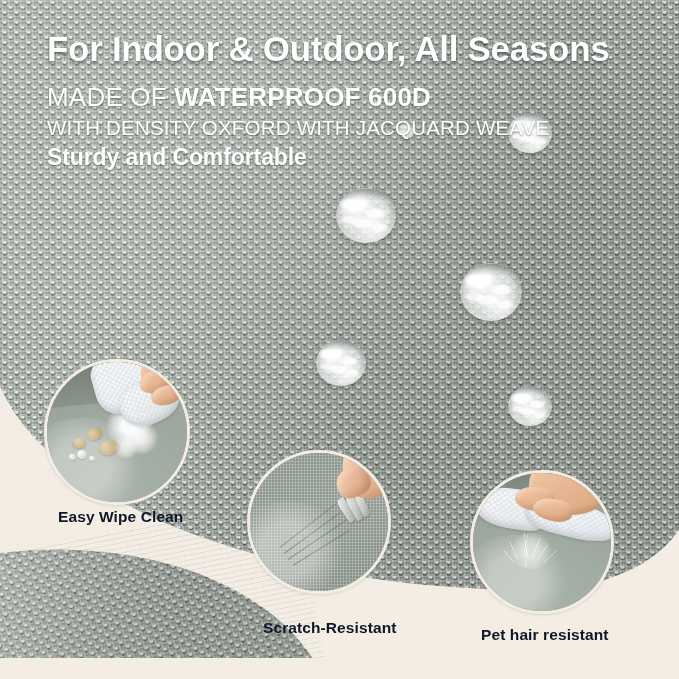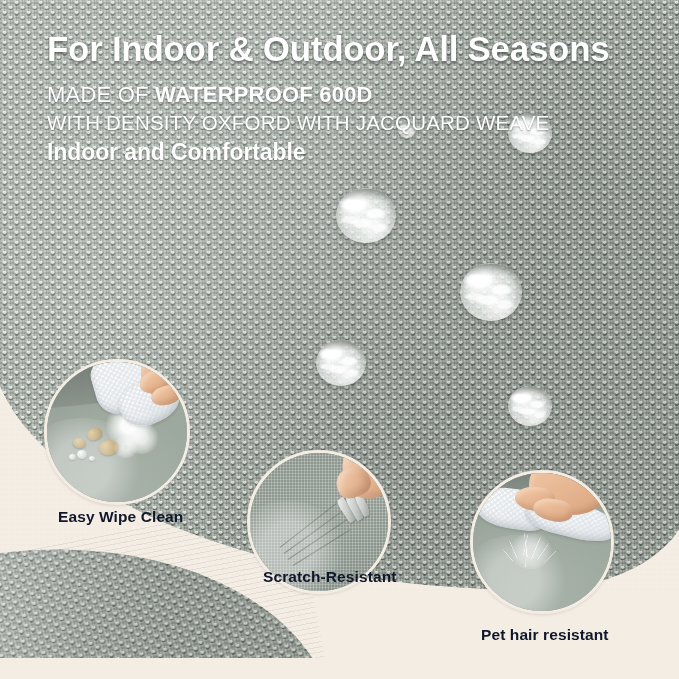--- a/index.html
+++ b/index.html
@@ -106,21 +106,21 @@
     color:#FFFFFF;
     text-shadow:0 2px 3px rgba(40,50,44,.55), 0 0 1px rgba(40,50,44,.6);
     line-height:1.1;
     white-space:nowrap;
   }
   .sub{
     color:#FFFFFF;
     text-shadow:0 1px 2px rgba(40,50,44,.5);
     white-space:nowrap;
   }
-  #subtitle-line-1{margin-top:13px;font-size:22px;font-weight:normal;letter-spacing:.2px;}
+  #subtitle-line-1{margin-top:13px;font-size:26px;font-weight:normal;letter-spacing:.2px;}
   #subtitle-line-1 b{font-weight:bold;}
   #subtitle-line-2{margin-top:3px;font-size:20.5px;font-weight:normal;letter-spacing:.2px;}
   #subtitle-line-3{margin-top:4px;font-size:23px;font-weight:bold;letter-spacing:-.1px;}
 
   
   .feature{position:absolute;}
   .photo{
     position:absolute;border-radius:50%;overflow:hidden;
     border:3px solid #F4EDE4;
     background:#9AA49B;
@@ -219,21 +219,21 @@
   <div class="droplet" style="left:336px;top:188px;width:60px;height:55px;"></div>
   <div class="droplet" style="left:460px;top:263px;width:62px;height:58px;"></div>
   <div class="droplet" style="left:316px;top:340px;width:50px;height:46px;"></div>
   <div class="droplet" style="left:508px;top:386px;width:44px;height:40px;"></div>
   <div class="droplet" style="left:398px;top:122px;width:18px;height:16px;opacity:.75;"></div>
 
   <div class="headline-block">
     <h1 id="page-title">For Indoor &amp; Outdoor, All Seasons</h1>
     <div class="sub" id="subtitle-line-1"><span>MADE OF </span><b>WATERPROOF 600D</b></div>
     <div class="sub" id="subtitle-line-2">WITH DENSITY OXFORD WITH JACQUARD WEAVE</div>
-    <div class="sub" id="subtitle-line-3">Indoor and Comfortable</div>
+    <div class="sub" id="subtitle-line-3">Sturdy and Comfortable</div>
   </div>
 
   <div class="feature">
     <div class="photo" style="left:44px;top:359px;width:140px;height:140px;">
       <div class="surface"></div>
       <div class="backdrop"></div>
 
       <div class="crumb" style="left:40px;top:66px;width:15px;height:12px;transform:rotate(-18deg);"></div>
       <div class="crumb" style="left:26px;top:76px;width:13px;height:10px;transform:rotate(14deg);"></div>
       <div class="crumb" style="left:52px;top:78px;width:20px;height:15px;transform:rotate(-8deg);"></div>
@@ -274,21 +274,21 @@
 
       <div class="claw" style="left:92px;top:44px;width:9px;height:26px;transform:rotate(-34deg);"></div>
       <div class="claw" style="left:100px;top:40px;width:9px;height:28px;transform:rotate(-30deg);"></div>
       <div class="claw" style="left:108px;top:38px;width:8px;height:26px;transform:rotate(-26deg);"></div>
 
       <div class="paw" style="left:92px;top:-18px;width:62px;height:62px;transform:rotate(-18deg);"></div>
       <div class="paw" style="left:86px;top:14px;width:34px;height:30px;transform:rotate(-24deg);"></div>
 
       <div class="glare" style="left:-15%;top:35%;width:85%;height:70%;"></div>
     </div>
-    <div class="caption" style="left:263px;top:568px;">Scratch-Resistant</div>
+    <div class="caption" style="left:263px;top:619px;">Scratch-Resistant</div>
   </div>
 
   <div class="feature">
     <div class="photo" style="left:470px;top:470px;width:138px;height:138px;">
       <div class="surface"></div>
       <div class="backdrop" style="height:30%;top:-14%;transform:rotate(-4deg);"></div>
 
       <div style="position:absolute;left:30px;top:56px;width:54px;height:42px;">
         <div class="hair" style="left:20px;top:4px;height:22px;transform:rotate(12deg);"></div>
         <div class="hair" style="left:24px;top:2px;height:26px;transform:rotate(-8deg);"></div>

